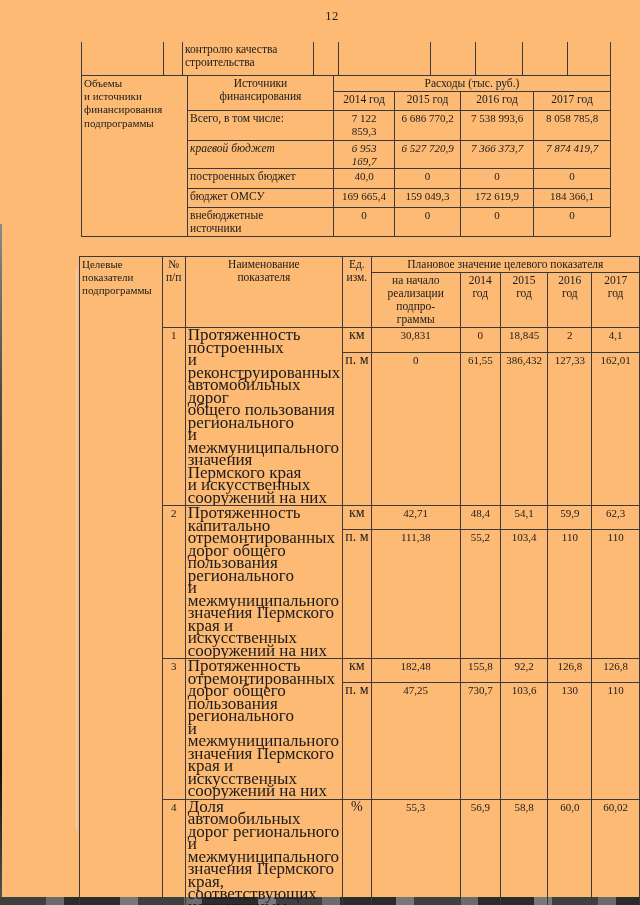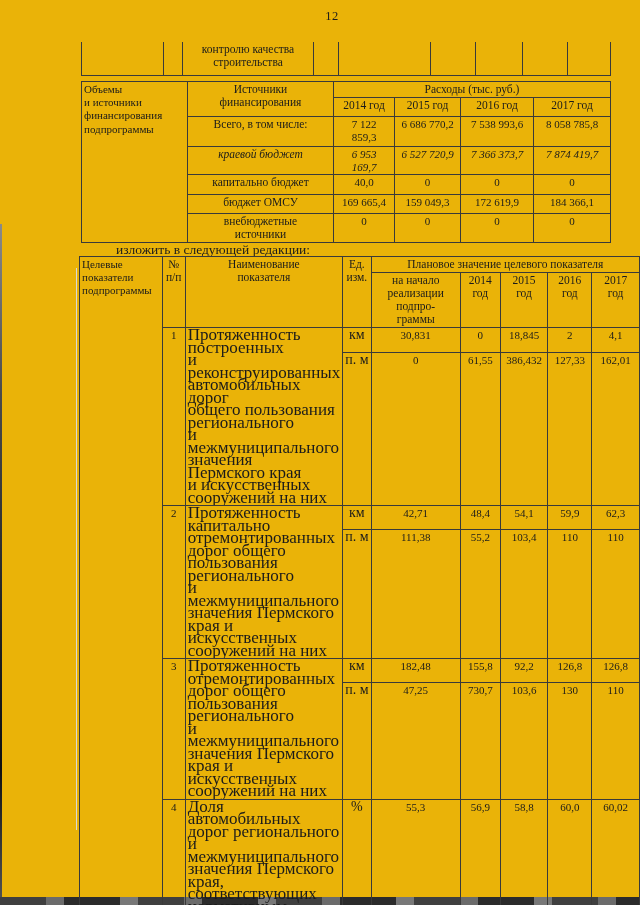--- a/index.html
+++ b/index.html
@@ -1,18 +1,18 @@
 <!DOCTYPE html>
 <html><head>
 <meta charset="utf-8">
 <style>
   html,body{margin:0;padding:0;background:#ffffff;}
   .page{
     position:relative;width:640px;height:905px;overflow:hidden;
-    background:#eab308;color:#1c1c1c;
+    background:#fdba74;color:#1c1c1c;
     font-family:"Liberation Serif", serif;
   }
   
   .left-edge{position:absolute;left:0;top:224px;width:2px;height:681px;
     background:linear-gradient(#8a8a8a,#4a4a4a 25%,#202020 60%,#111 80%,#555);}
   .bottom-band{position:absolute;left:0;top:897px;width:640px;height:8px;
     background:repeating-linear-gradient(90deg,#3f3f3f 0 46px,#6b6b6b 46px 64px,#2b2b2b 64px 120px,#787878 120px 138px);}
   .margin-shadow{position:absolute;left:76px;top:268px;width:1px;height:562px;background:#d9d9d9;}
 
   .page-number{position:absolute;left:0;top:9px;width:664px;text-align:center;
@@ -22,21 +22,21 @@
   table.doc-table{
     position:absolute;border-collapse:collapse;table-layout:fixed;
     font-size:11px;line-height:12.5px;color:#1b1b1b;
   }
   table.doc-table td{
     border:1px solid #3a3a3a;padding:1px 2px;vertical-align:top;overflow:hidden;
   }
   table.noTop td{border-top:none;}
   td.bighead{font-size:11px;line-height:13.2px;white-space:pre-line;text-align:left;padding:2px 2px;}
   td.chead{font-size:11.5px;line-height:13px;text-align:center;white-space:pre-line;vertical-align:top;padding-top:2px;}
-  td.lbl{text-align:center;white-space:pre-line;font-size:11.5px;line-height:13px;}
+  td.lbl{text-align:left;white-space:pre-line;font-size:11.5px;line-height:13px;}
   td.val{text-align:center;white-space:pre;font-size:11px;}
   td.num{text-align:center;font-size:11px;}
   td.name{text-align:left;white-space:pre-line;font-size:17px;line-height:12.5px;}
   td.unit{text-align:center;white-space:pre;font-size:14px;}
 </style>
 </head>
 <body>
 
 <div class="page">
 
@@ -67,21 +67,21 @@
       <td></td>
       <td></td>
       <td></td>
       <td></td>
       <td></td>
       <td></td>
     </tr>
   </tbody>
     </table>
 
-  <table class="doc-table" id="finance-table" style="left:81px;top:81px;">
+  <table class="doc-table" id="finance-table" style="left:81px;top:75px;">
     <colgroup>
       <col style="width:106px">
         <col style="width:146px">
         <col style="width:61px">
       <col style="width:66px">
         <col style="width:73px">
         <col style="width:77px">
     </colgroup>
     <tbody>
         <tr style="height:16px">
@@ -109,21 +109,21 @@
         </tr>
         <tr style="height: 28px; font-style: italic;">
           <td class="lbl">краевой бюджет</td>
           <td class="val">6 953
 169,7</td>
           <td class="val">6 527 720,9</td>
           <td class="val">7 366 373,7</td>
           <td class="val">7 874 419,7</td>
         </tr>
         <tr style="height: 20px;">
-          <td class="lbl">капитально бюджет</td>
+          <td class="lbl">построенных бюджет</td>
           <td class="val">40,0</td>
           <td class="val">0</td>
           <td class="val">0</td>
           <td class="val">0</td>
         </tr>
         <tr style="height: 19px;">
           <td class="lbl">бюджет ОМСУ</td>
           <td class="val">169 665,4</td>
           <td class="val">159 049,3</td>
           <td class="val">172 619,9</td>
@@ -133,21 +133,20 @@
           <td class="lbl">внебюджетные
 источники</td>
           <td class="val">0</td>
           <td class="val">0</td>
           <td class="val">0</td>
           <td class="val">0</td>
         </tr>
       </tbody>
     </table>
 
-  <div class="para">изложить в следующей редакции:</div>
 
   <table class="doc-table" id="targets-table" style="left:79px;top:256px;">
     <colgroup>
       <col style="width:83px">
         <col style="width:23px">
         <col style="width:127px">
       <col style="width:28px">
         <col style="width:90px">
         <col style="width:40px">
       <col style="width:48px">

